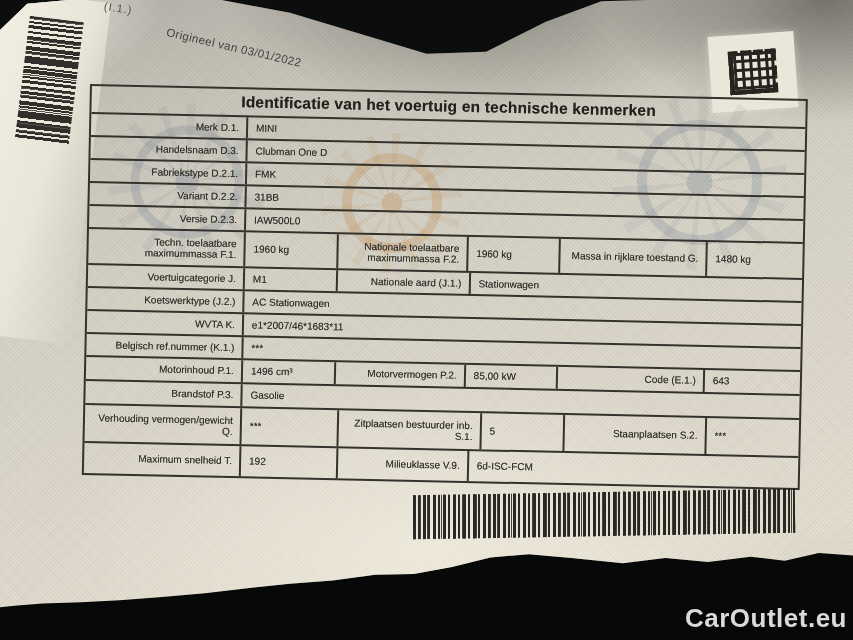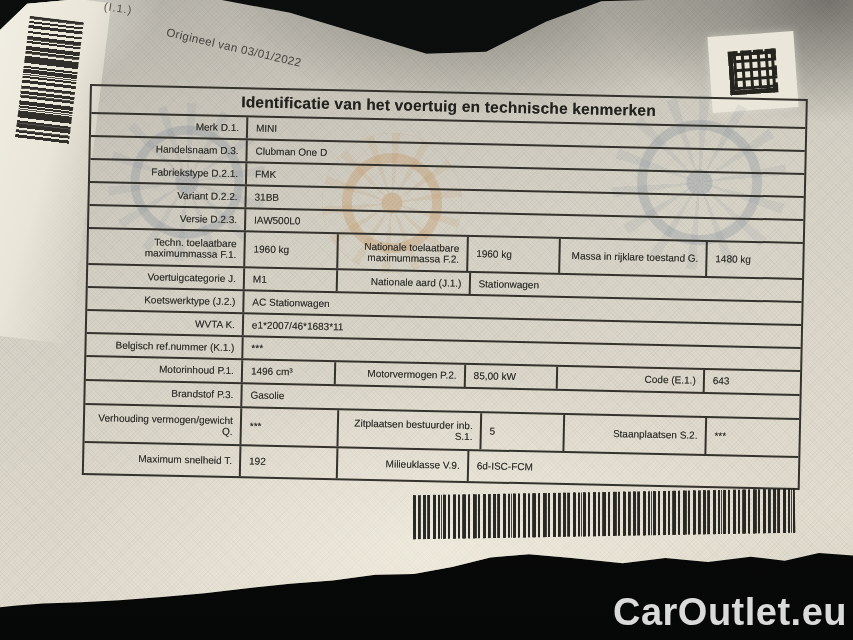--- a/index.html
+++ b/index.html
@@ -121,21 +121,21 @@
     position:absolute;left:413px;top:492px;width:382px;height:44px;
     transform:rotate(-1deg);opacity:.9;
     background:
       repeating-linear-gradient(90deg,#161411 0 2px,transparent 2px 5px),
       repeating-linear-gradient(90deg,#161411 0 3px,transparent 3px 10px),
       repeating-linear-gradient(90deg,rgba(22,20,17,.85) 0 1px,transparent 1px 7px);
   }
 
   .site-watermark{
     position:absolute;right:6px;bottom:6px;
-    font-size:38px;font-weight:bold;color:#dadada;letter-spacing:.5px;
+    font-size:26px;font-weight:bold;color:#dadada;letter-spacing:.5px;
   }
 </style>
 </head>
 <body>
 
 <div class="photo">
   <div class="paper">
     <div class="corner-strip"></div>
     <div class="v-barcode"></div>
     <div class="corner-code">(I.1.)</div>

